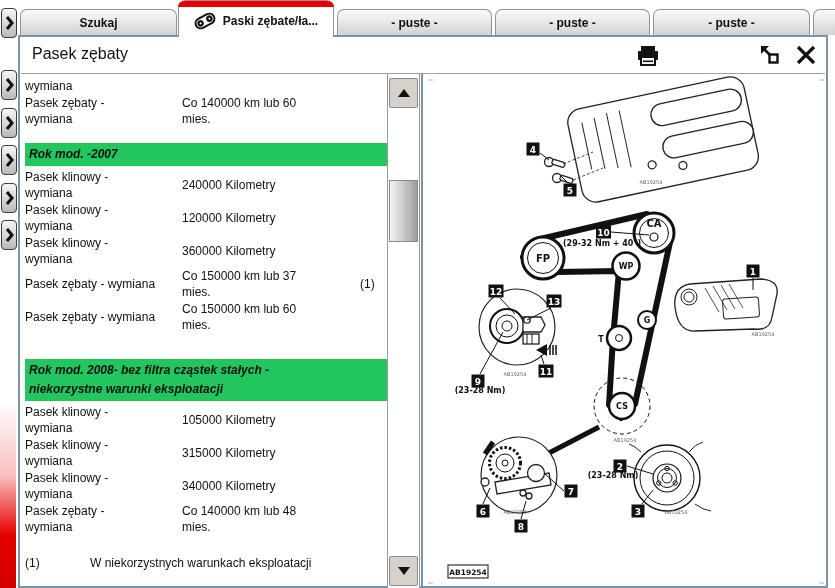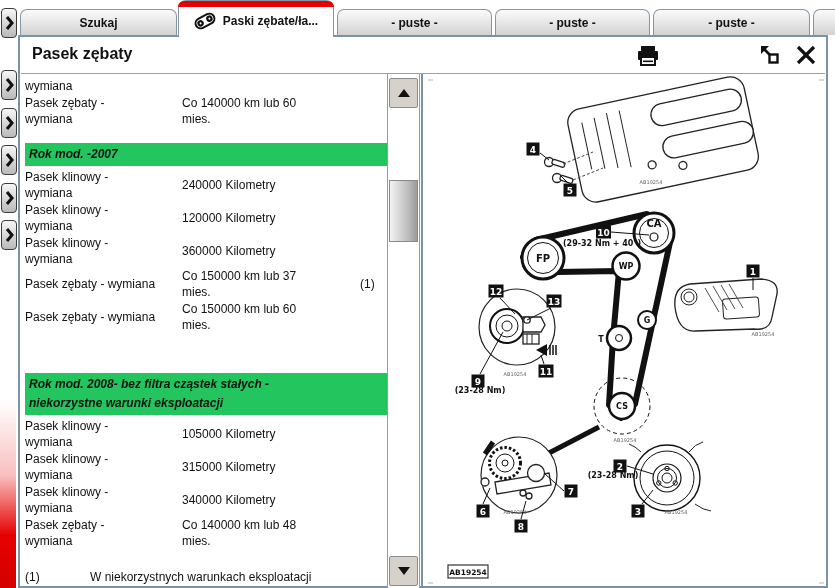--- a/index.html
+++ b/index.html
@@ -21,34 +21,34 @@
        border-bottom:none;z-index:4;padding-top:4px;}
   .tab.active .redbar{position:absolute;top:0;left:-1px;right:-1px;height:6px;
        background:#e60000;border-radius:7px 7px 0 0;}
   .tab .ticon{margin-right:7px;display:inline-flex;}
   .tab-filler{position:absolute;left:813px;top:9px;width:22px;height:26px;box-sizing:border-box;
        background:linear-gradient(180deg,#fbfbfb,#d2d2d2);border:1.5px solid #8796a3;
        border-right:none;border-bottom:none;border-radius:7px 0 0 0;z-index:2;}
   
   .panel{position:absolute;left:18px;top:35px;width:810px;height:553px;box-sizing:border-box;
        border:2px solid #7a93a8;background:#fff;z-index:3;}
-  .ptitle{position:absolute;left:12px;top:8px;font-size:16px;font-weight:bold;}
+  .ptitle{position:absolute;left:12px;top:8px;font-size:16px;font-weight:normal;}
   .hicon{position:absolute;cursor:pointer;display:flex;}
   .hline{position:absolute;left:1px;right:1px;top:36px;height:1px;background:#a0a0a0;}
   
   .tablewrap{position:absolute;left:3px;top:37px;width:364px;bottom:2px;overflow:hidden;
        font-size:12px;line-height:16px;padding:4px 0 0 2px;box-sizing:border-box;}
   .trow{display:flex;align-items:center;min-height:33px;}
   .trow.partial{min-height:16px;}
   .lc{width:157px;white-space:pre-line;}
   .vc{width:178px;white-space:pre-line;}
   .nc{width:25px;}
   .sect{background:#22c55e;font-weight:bold;font-style:italic;line-height:19px;
         padding:2px 4px;margin:16px 0 2px 0;white-space:pre-line;}
-  .sect.s2{margin-top:40px;}
+  .sect.s2{margin-top:26px;}
   .fnote{display:flex;margin-top:20px;}
   .fn-num{width:65px;}
   
   .sbar{position:absolute;left:367px;top:37px;width:33px;height:514px;box-sizing:border-box;
         border-left:1px solid #9a9a9a;border-right:1px solid #9a9a9a;background:#fff;}
   .sbtn{position:absolute;left:1px;width:29px;height:30px;background:#d6d2cb;
         border:1px solid #8b8b8b;border-radius:2px;display:flex;align-items:center;
         justify-content:center;cursor:pointer;box-sizing:border-box;}
   .sthumb{position:absolute;left:1px;top:106px;width:29px;height:62px;box-sizing:border-box;
         background:linear-gradient(90deg,#f4f4f4 0%,#c2c2c2 60%,#9c9c9c 100%);

